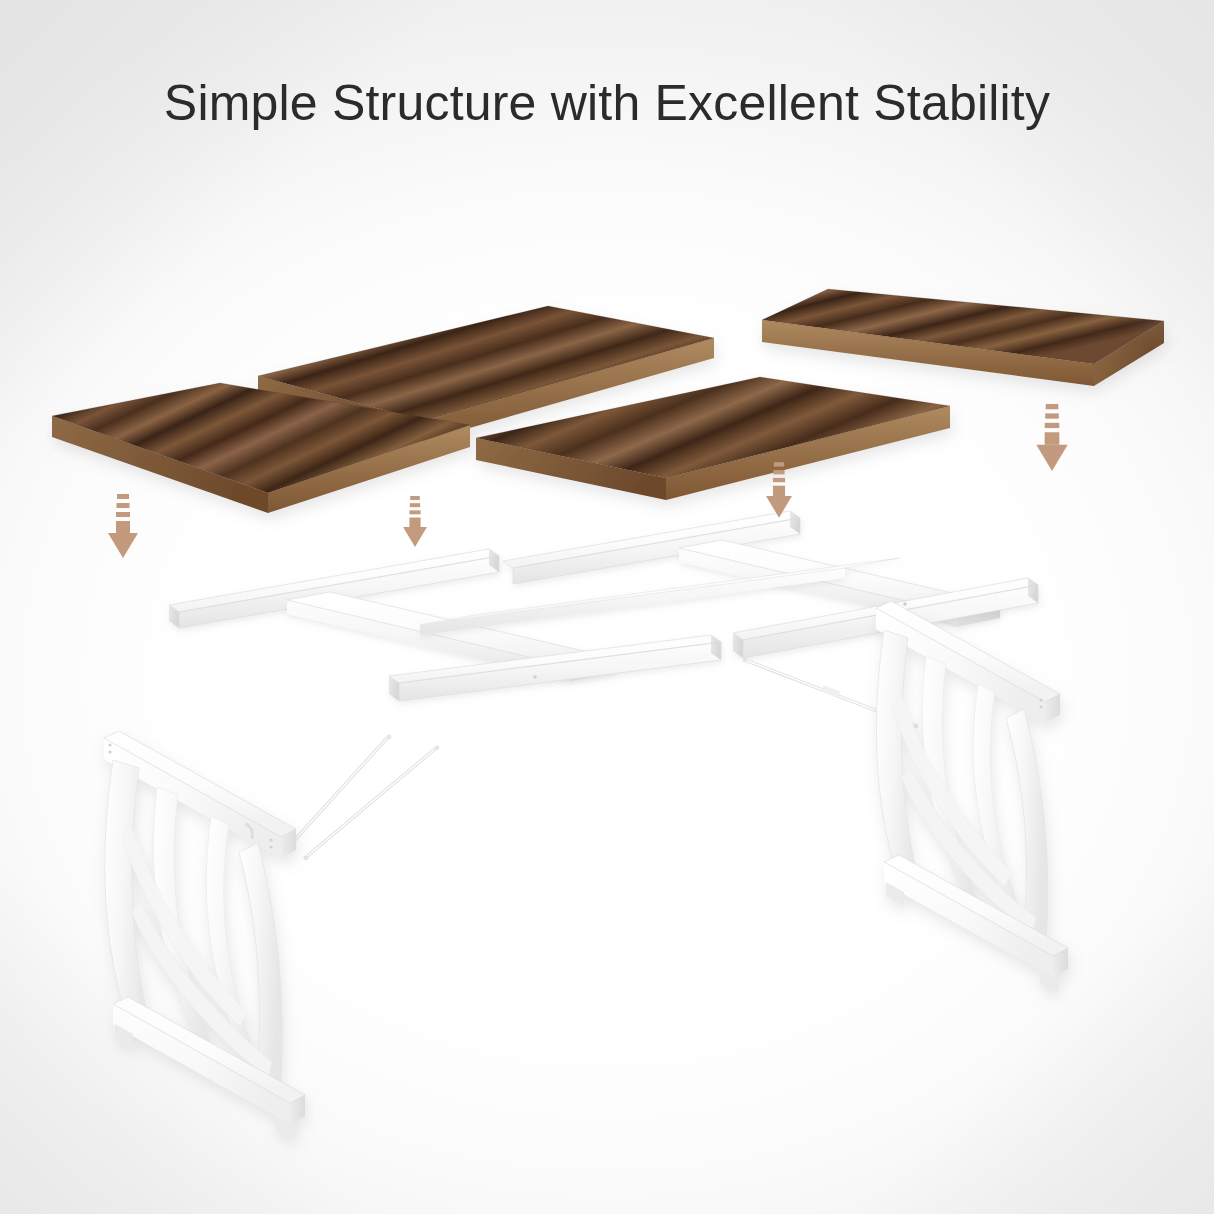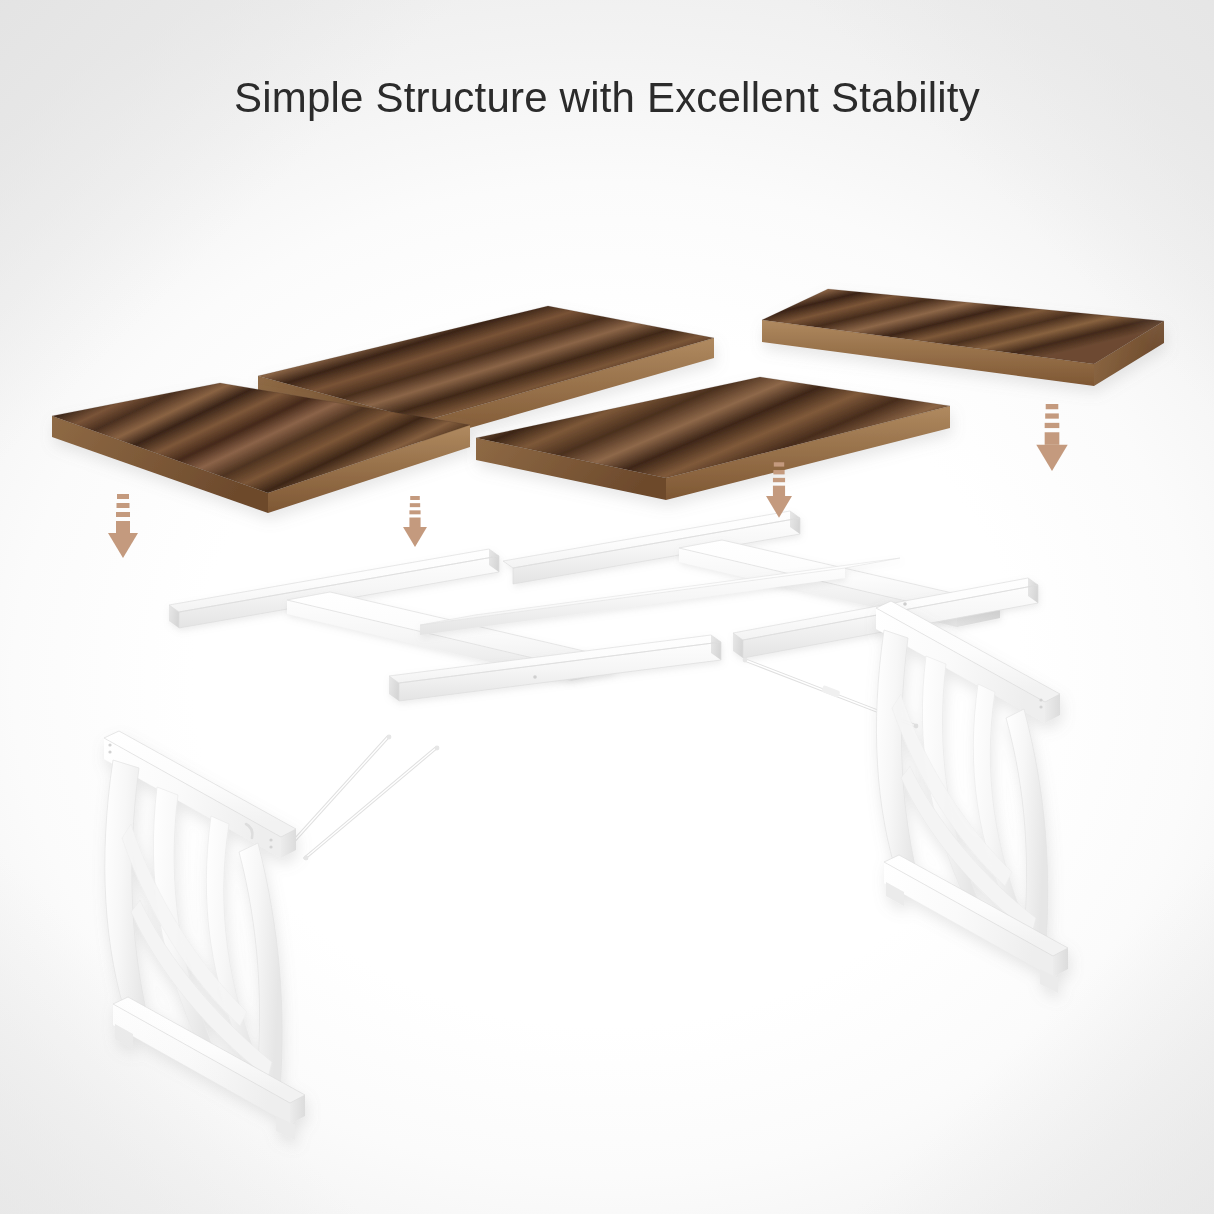--- a/index.html
+++ b/index.html
@@ -16,21 +16,21 @@
   
   .vig{position:absolute;inset:0;pointer-events:none;
     background:
       linear-gradient(135deg, rgba(226,226,226,.85) 0%, rgba(226,226,226,0) 19%),
       linear-gradient(225deg, rgba(228,228,228,.80) 0%, rgba(228,228,228,0) 17%),
       linear-gradient(45deg,  rgba(230,230,230,.70) 0%, rgba(230,230,230,0) 15%),
       linear-gradient(315deg, rgba(230,230,230,.70) 0%, rgba(230,230,230,0) 15%);
   }
   #title{
     position:absolute;left:0;right:0;top:74px;text-align:center;
-    font-size:42px;font-weight:400;color:#2b2b2b;letter-spacing:.2px;
+    font-size:50px;font-weight:400;color:#2b2b2b;letter-spacing:.2px;
     white-space:nowrap;
   }
   .svgwrap{position:absolute;left:0;top:0;width:1214px;height:1214px;}
   svg{display:block;}
 </style>
 </head>
 <body>
 
 <div id="stage">
 

